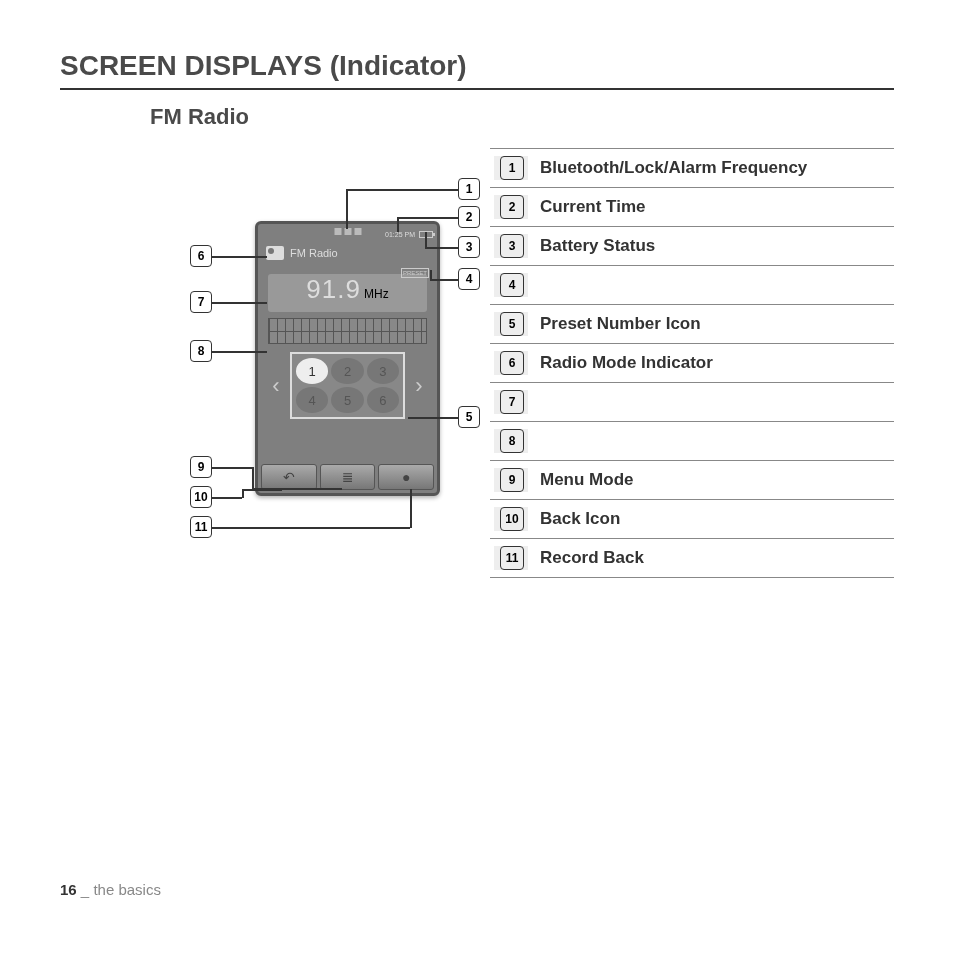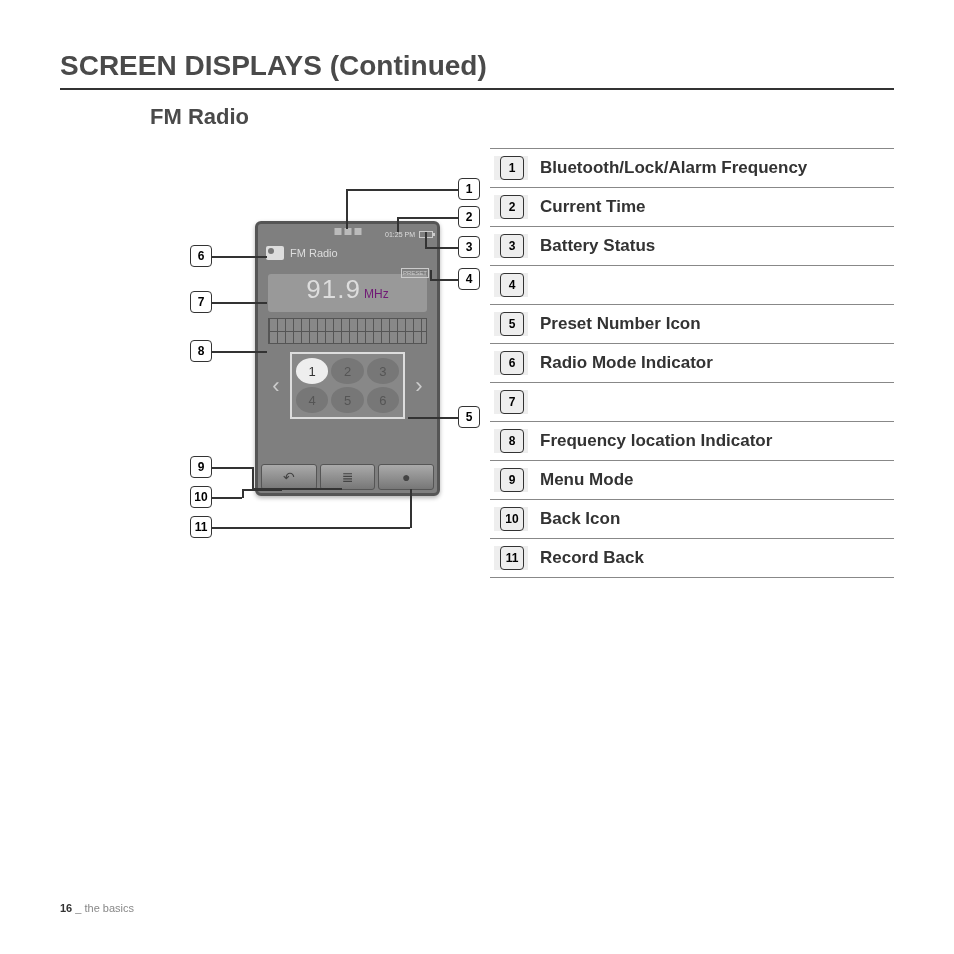--- a/index.html
+++ b/index.html
@@ -95,21 +95,21 @@
     margin: 8px 10px 6px 10px;
     height: 38px;
     background: #999;
     border-radius:3px;
     display:flex;
     align-items:baseline;
     justify-content:center;
     color:#ddd;
   }
   .freq-display .big { font-size:26px; letter-spacing:1px; }
-  .freq-display .unit { font-size:12px; margin-left:3px; color:#701a75; }
+  .freq-display .unit { font-size:12px; margin-left:3px; color:#000000; }
   .ruler {
     margin: 6px 10px;
     height: 26px;
     border:1px solid #555;
     background: repeating-linear-gradient(to right,#555 0,#555 1px,#888 1px,#888 8px);
     position:relative;
   }
   .ruler:after{
     content:""; position:absolute; left:0; right:0; top:50%; height:1px; background:#555;
   }
@@ -209,30 +209,30 @@
   }
   .legend-text {
     font-size:17px;
     font-weight:bold;
     color:#333;
   }
 
   .footer {
     position:absolute;
     left:60px;
-    bottom:40px;
-    font-size:11px;
+    bottom:56px;
+    font-size:15px;
     color:#888;
   }
   .footer .pnum { font-weight:bold; color:#333; }
 </style>
 </head>
 <body>
 
-<h1 class="page-title">SCREEN DISPLAYS (Continued)</h1>
+<h1 class="page-title">SCREEN DISPLAYS (Indicator)</h1>
 <h2 class="section-title">FM Radio</h2>
 
 <div class="content-row">
   <div class="diagram-col">
 
     <div class="device">
       <div class="lock-row">
         <span></span>
           <span></span>
           <span></span>
@@ -353,21 +353,20 @@
       </div>
       <div class="legend-item">
         <div class="shade">
           <div class="numbox">7</div>
         </div>
       </div>
       <div class="legend-item">
         <div class="shade">
           <div class="numbox">8</div>
         </div>
-        <div class="legend-text">Frequency location Indicator</div>
       </div>
       <div class="legend-item">
         <div class="shade">
           <div class="numbox">9</div>
         </div>
         <div class="legend-text">Menu Mode</div>
       </div>
       <div class="legend-item">
         <div class="shade">
           <div class="numbox">10</div>

